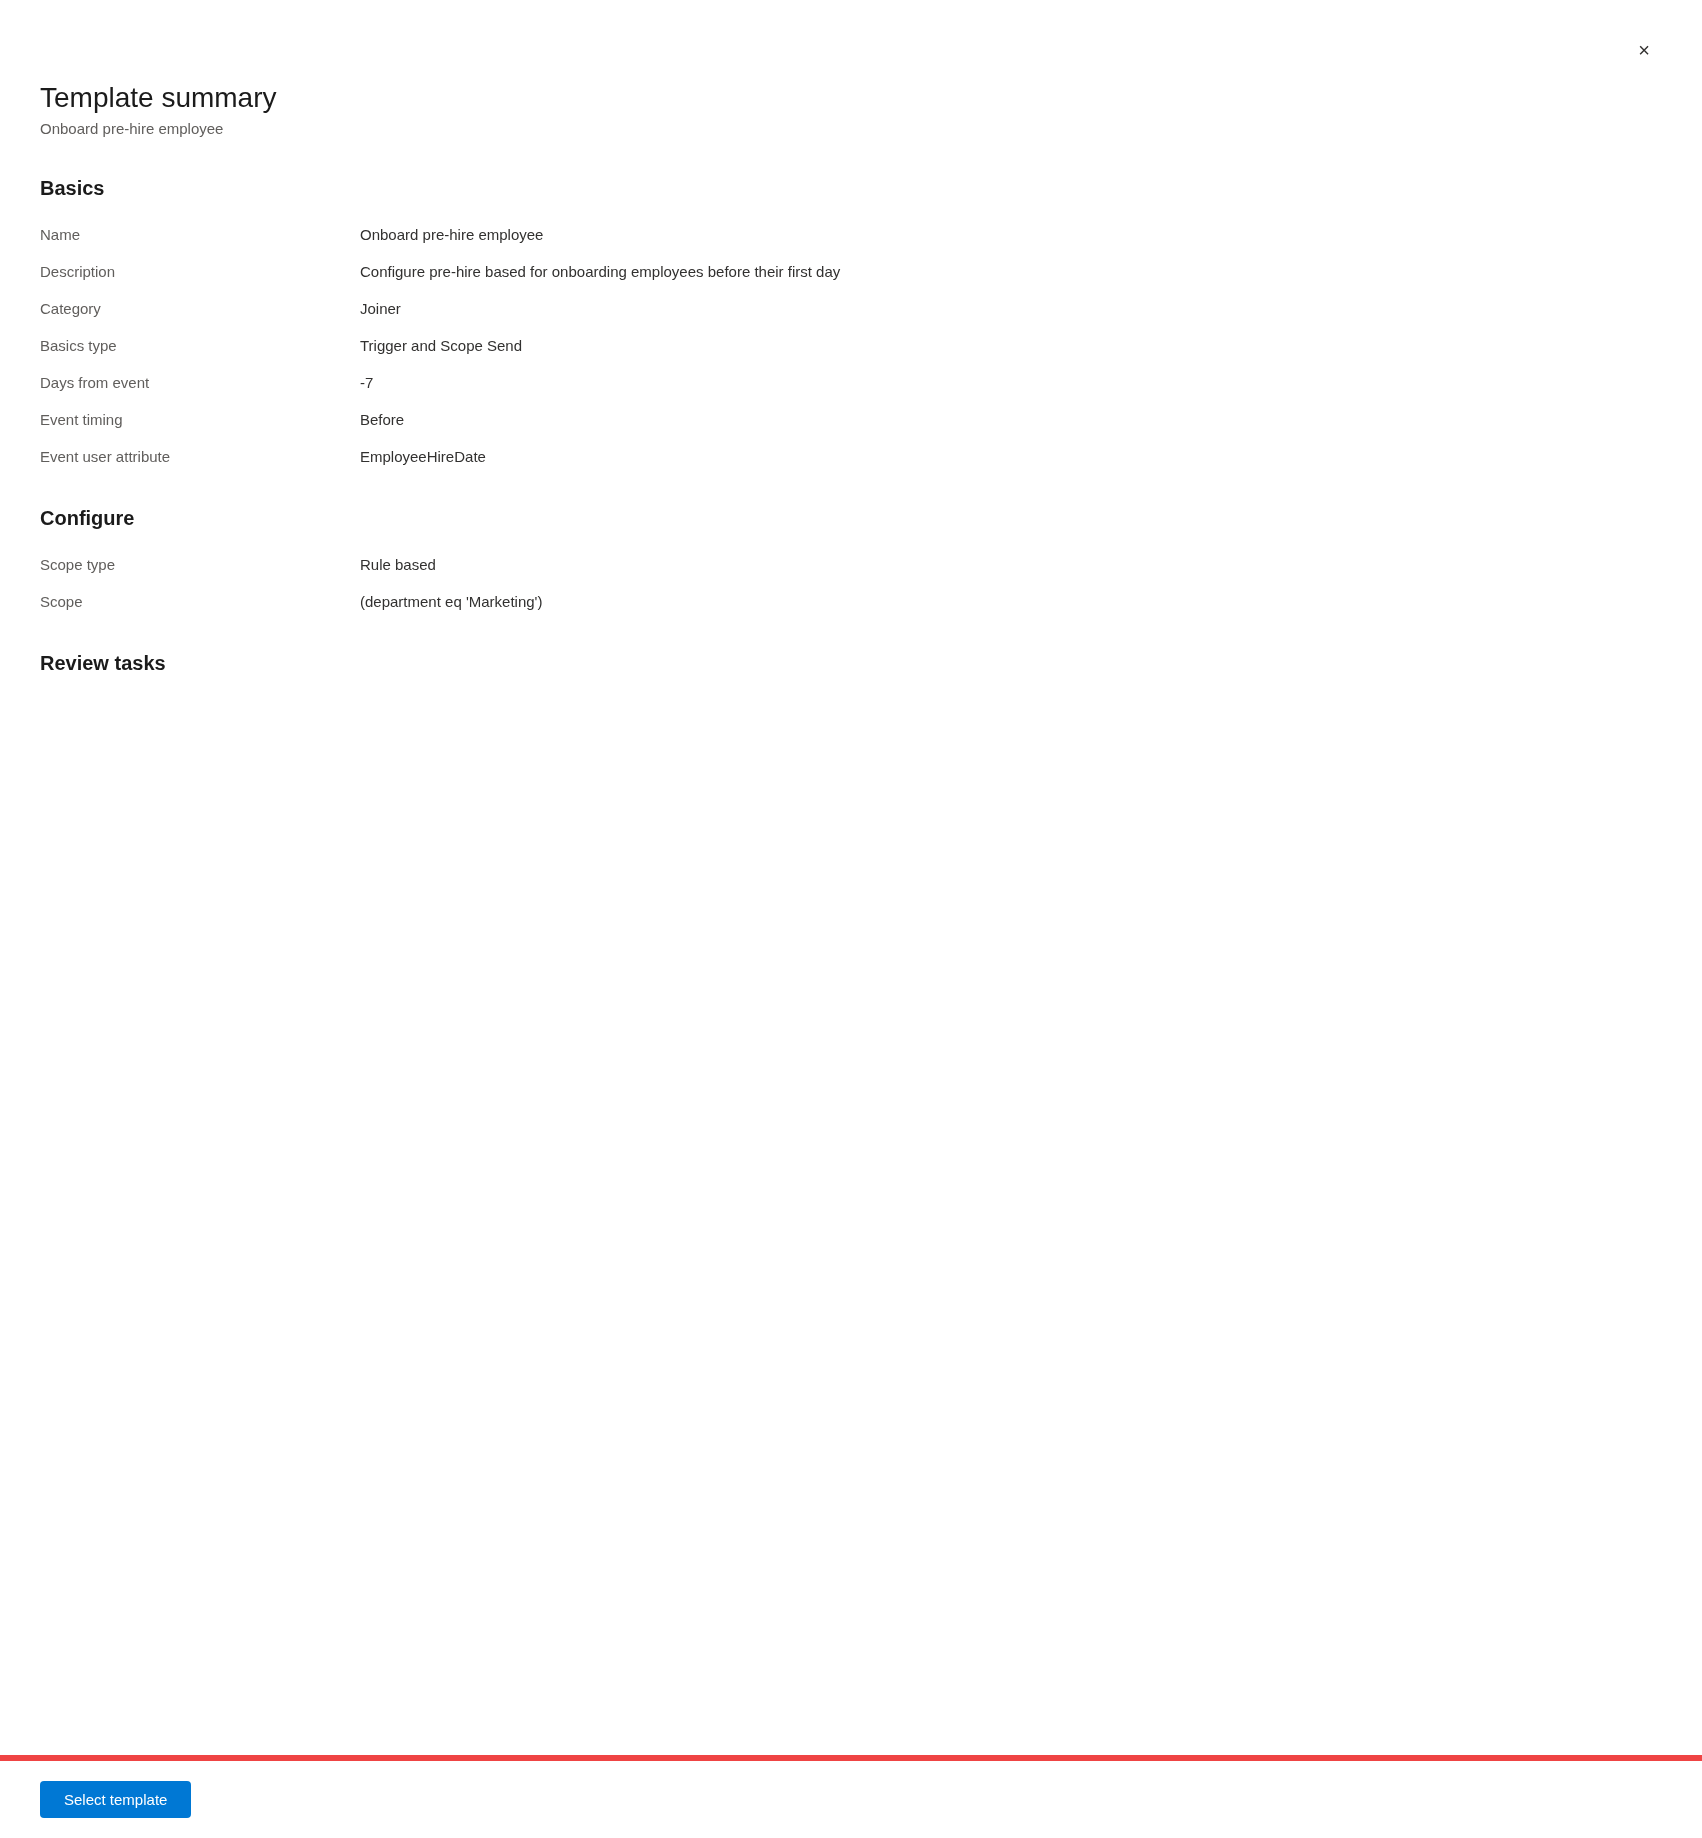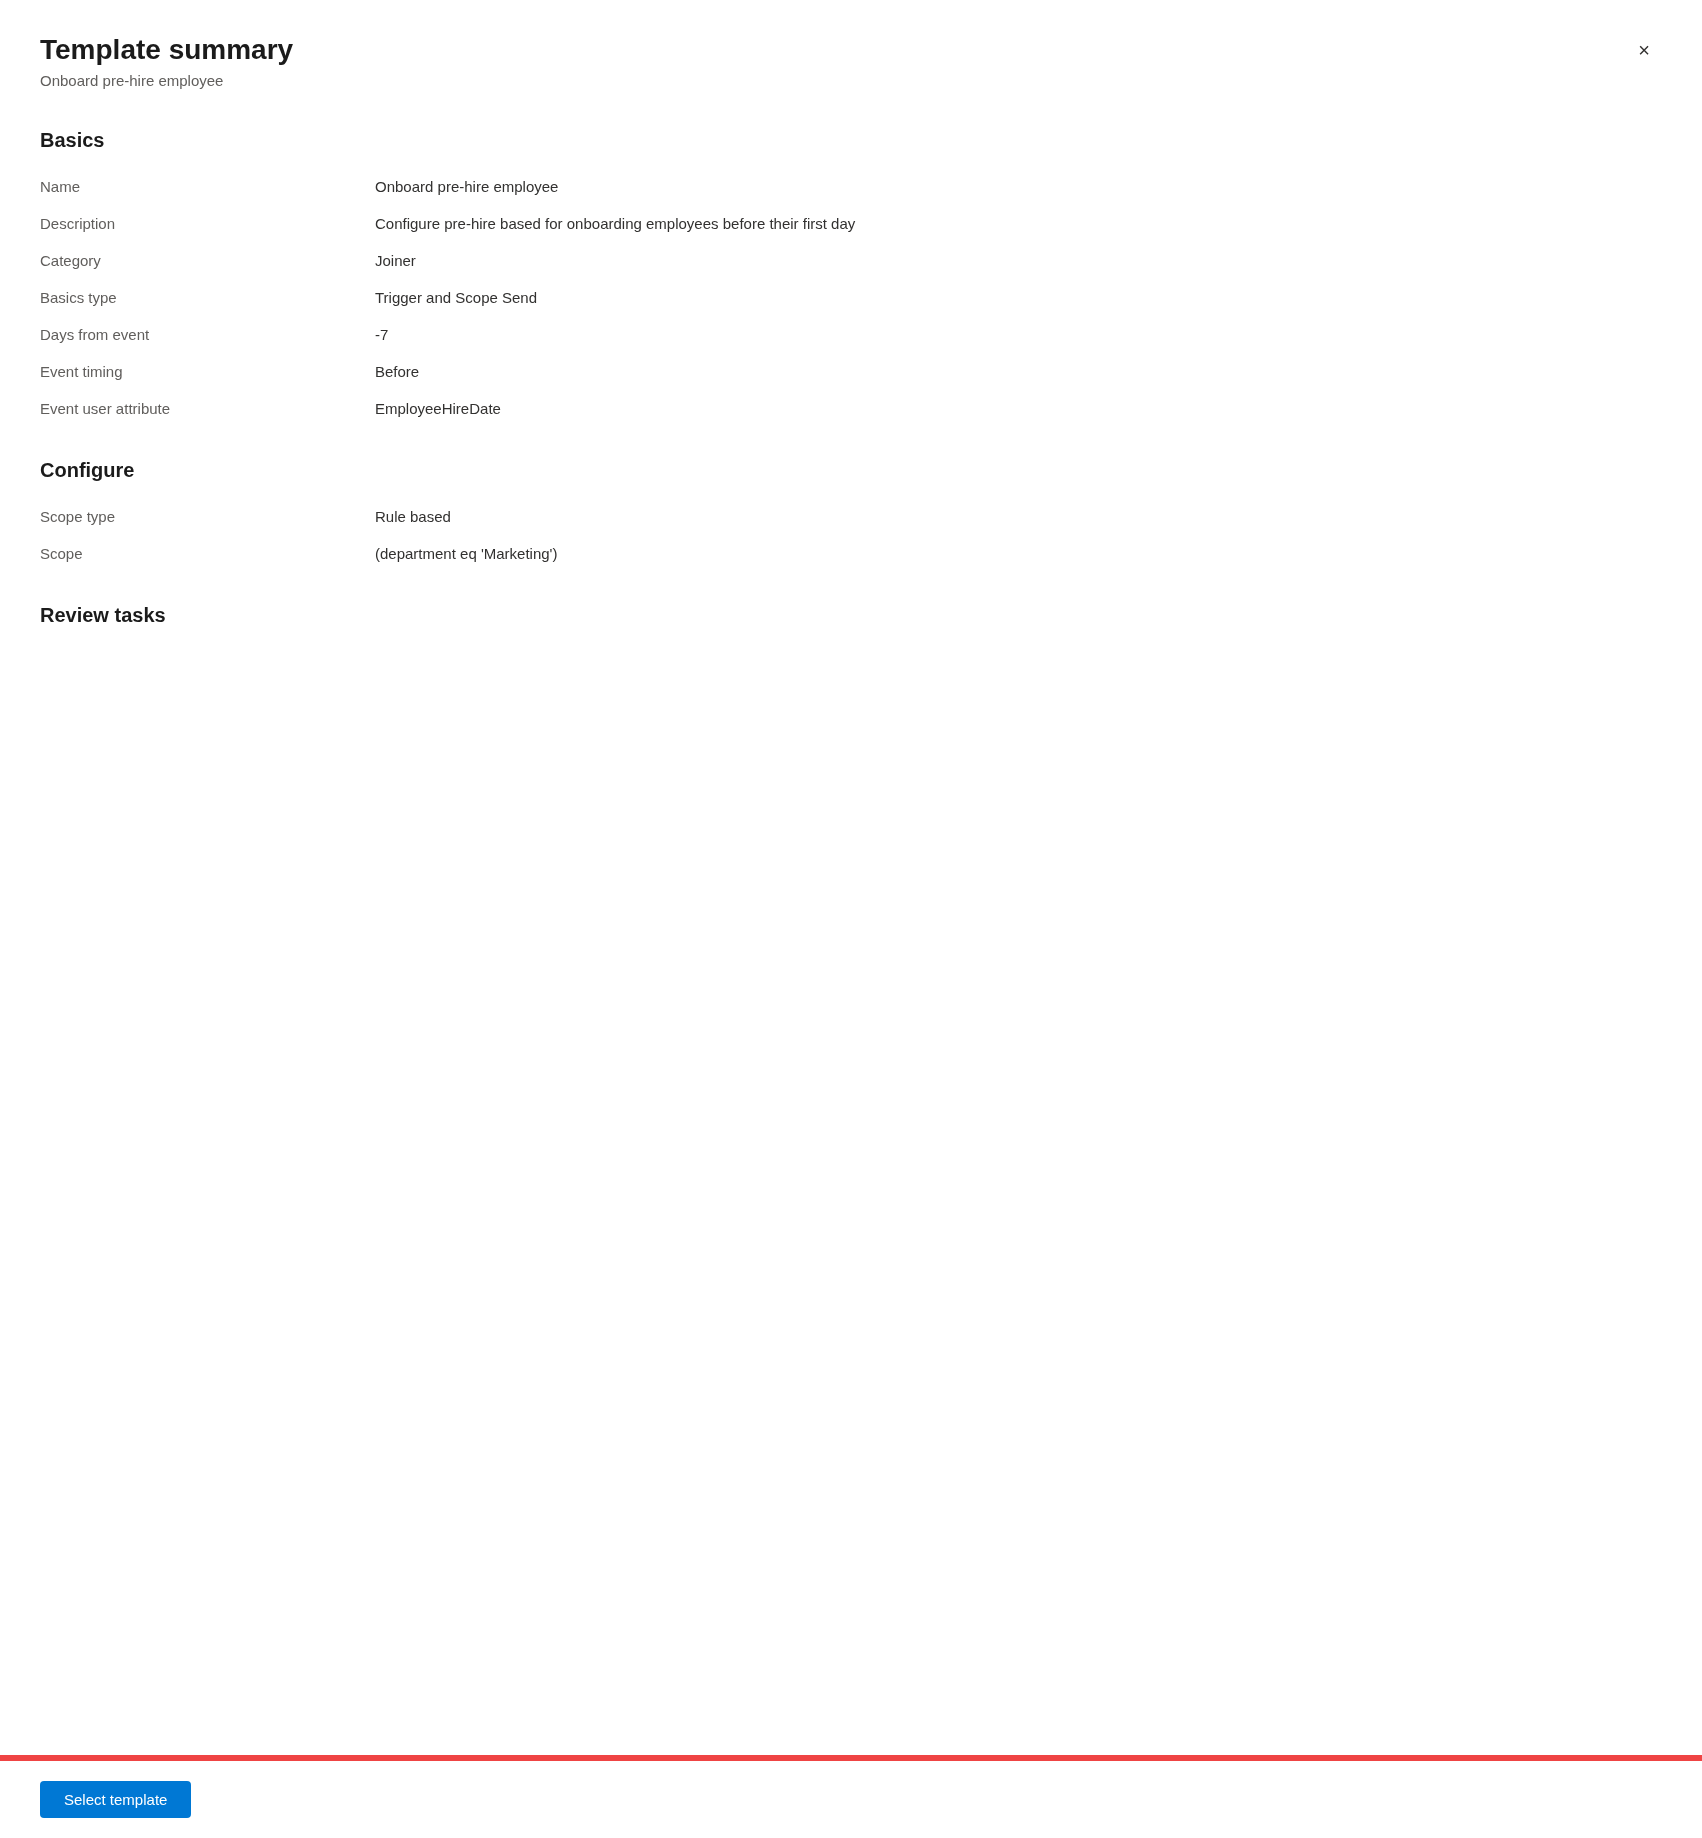--- a/index.html
+++ b/index.html
@@ -27,23 +27,24 @@
     }
 
     .panel-header {
       padding: 32px 40px 16px 40px;
       border-bottom: none;
       position: relative;
     }
 
     .panel-title {
       font-size: 28px;
-      font-weight: 700;
+      font-weight: 400;
       color: #1b1b1b;
       line-height: 1.3;
+      margin-top: 48px;
     }
 
     .panel-subtitle {
       font-size: 15px;
       color: #605e5c;
       margin-top: 4px;
     }
 
     .close-button {
       position: absolute;
@@ -77,21 +78,20 @@
       font-weight: 700;
       color: #1b1b1b;
       margin-bottom: 16px;
     }
 
     .field-row {
       display: flex;
       flex-direction: row;
       padding: 10px 0;
       align-items: flex-start;
-      gap: 15px;
     }
 
     .field-label {
       font-size: 15px;
       color: #605e5c;
       width: 320px;
       min-width: 320px;
       padding-right: 20px;
     }
 

